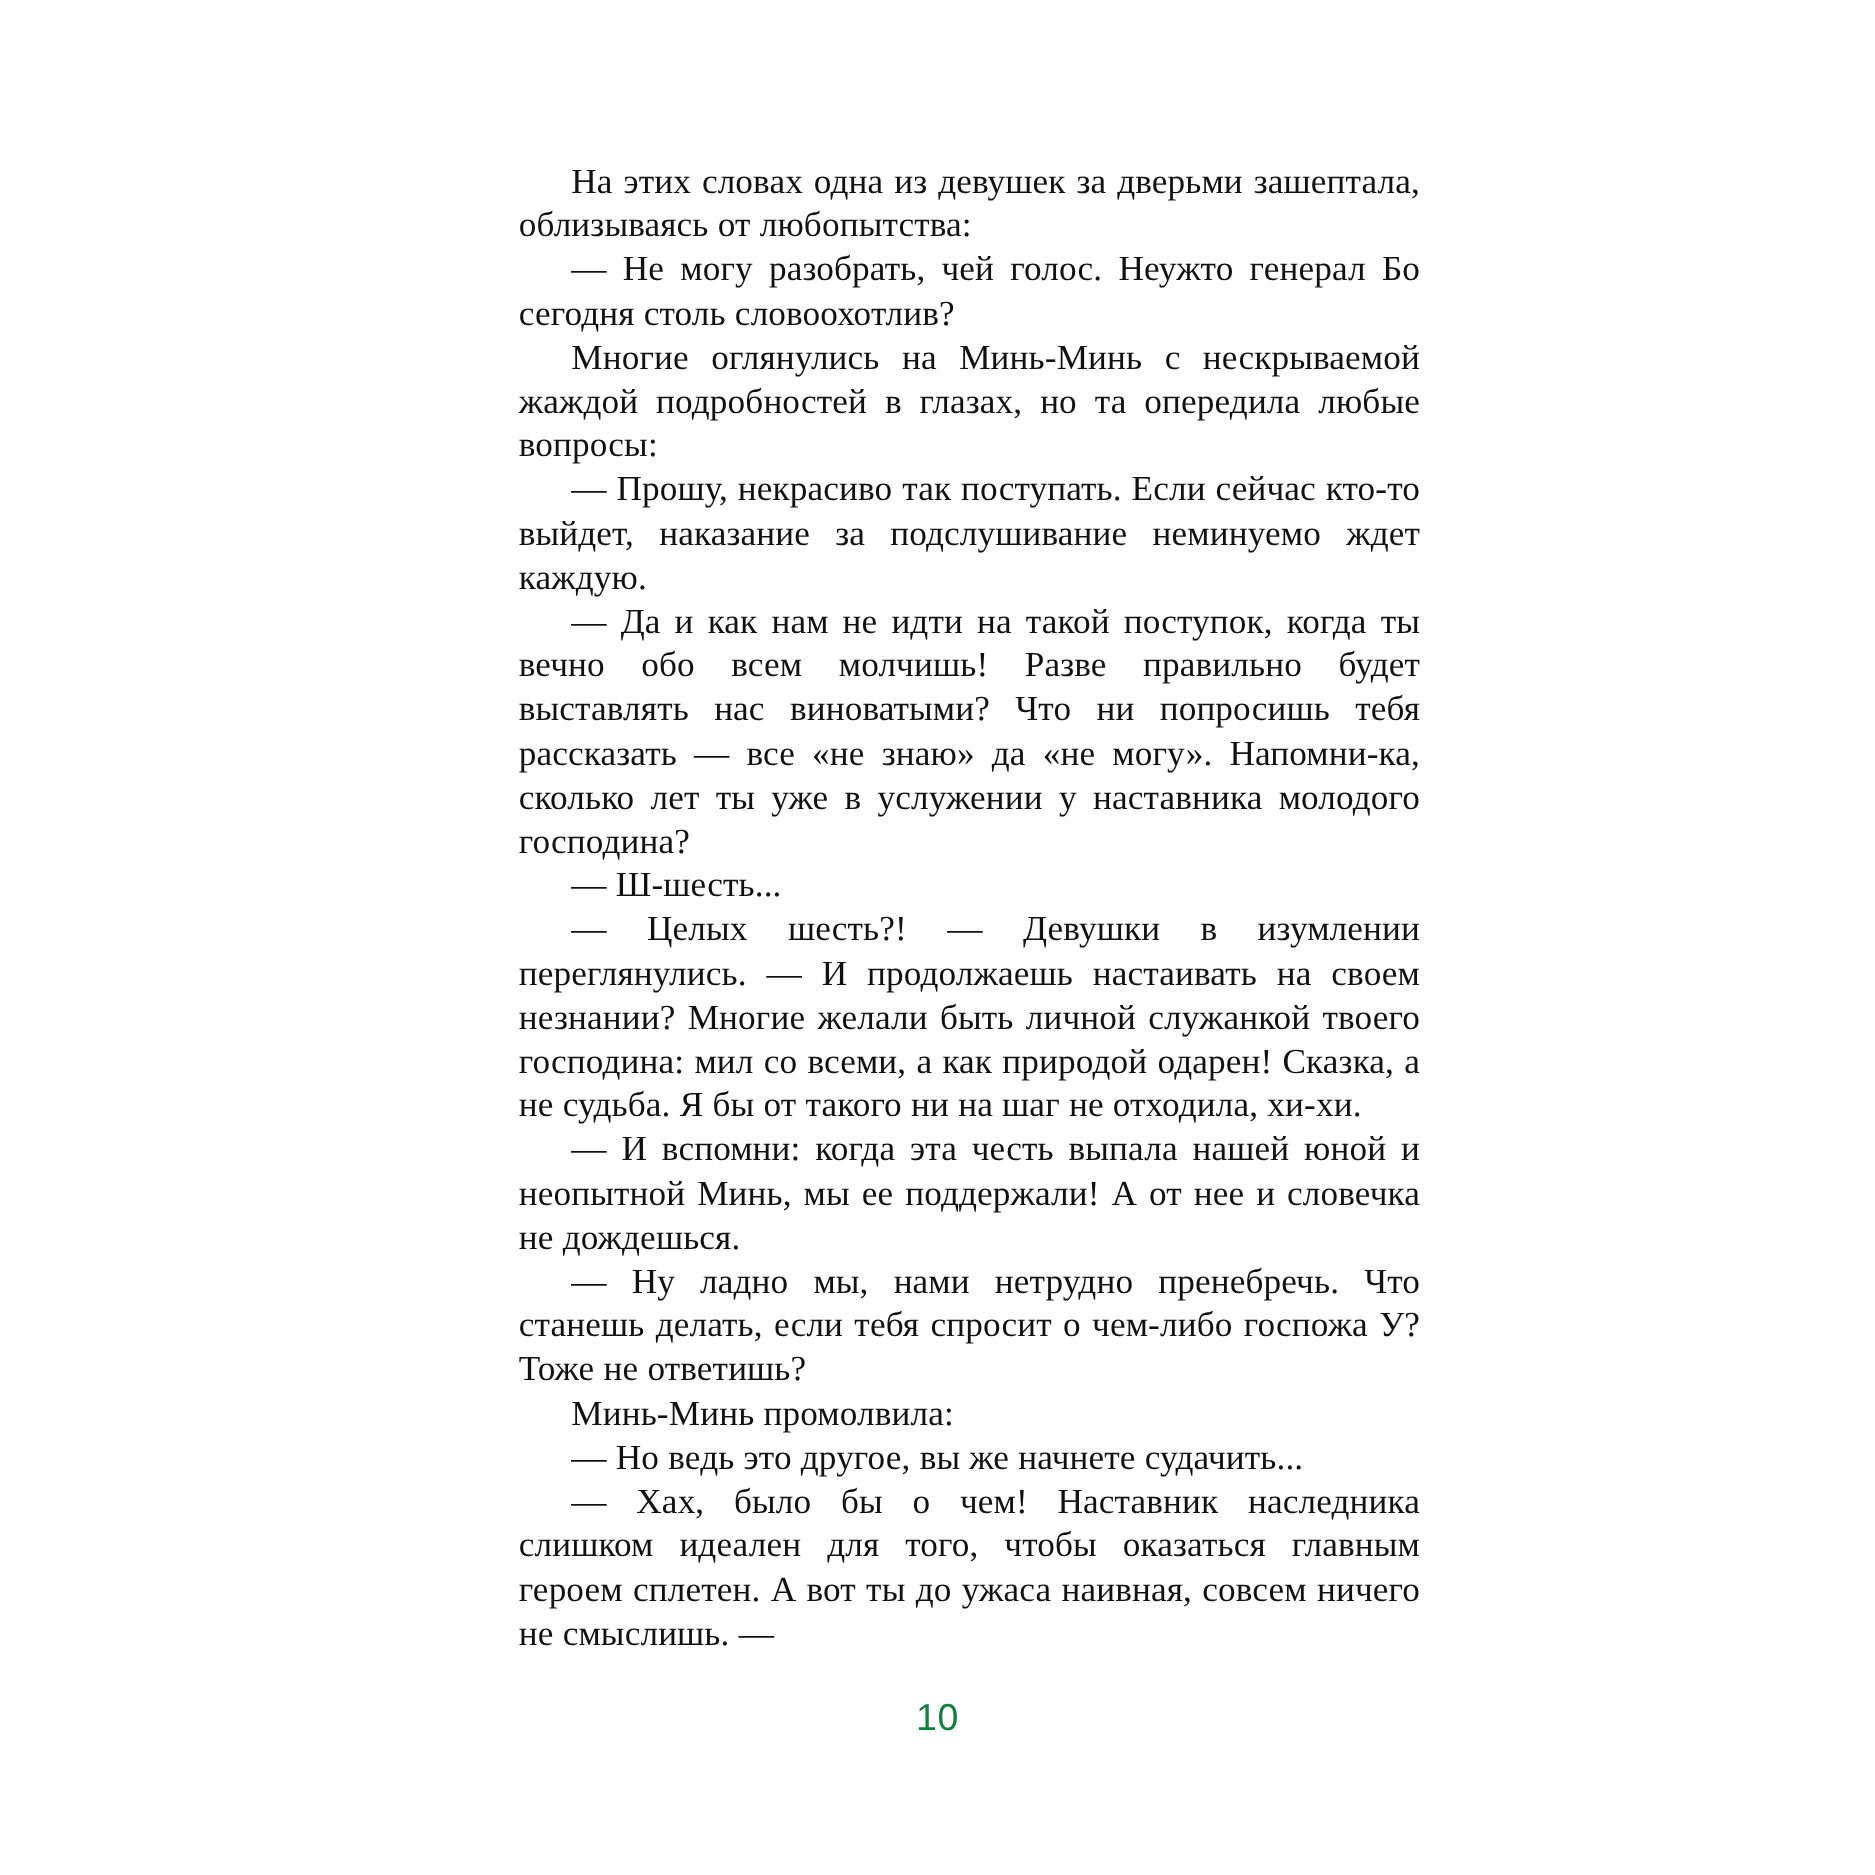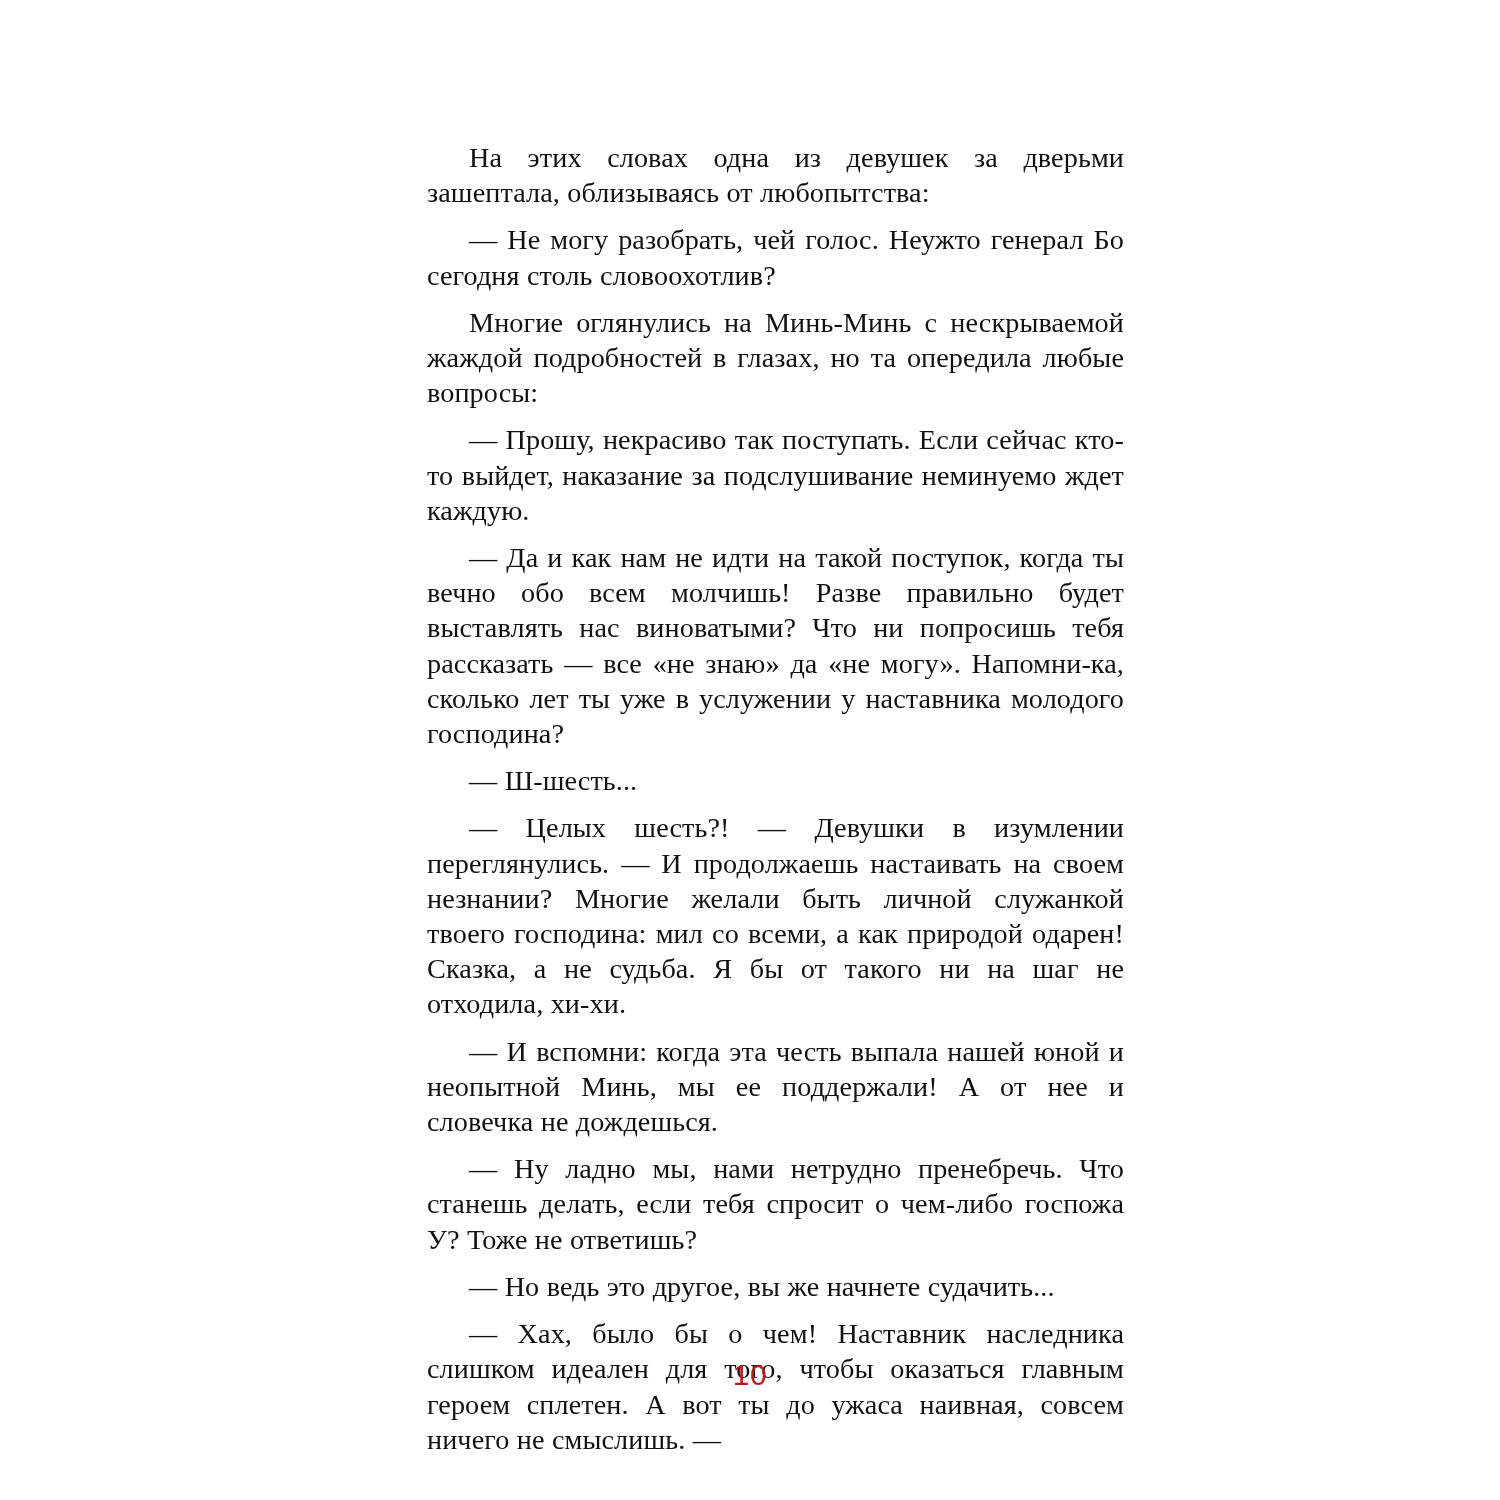--- a/index.html
+++ b/index.html
@@ -28,21 +28,21 @@
 
   
   .text-block {
     position: absolute;
     left: 415px;
     top: 128px;
     width: 721px;
   }
 
   .para {
-    margin: 12px;
+    margin: 0;
     font-size: 28.2px;
     line-height: 35.2px;
     text-align: justify;
     text-justify: inter-word;
     text-indent: 42px;
     letter-spacing: 0.1px;
     word-spacing: 0.2px;
     -webkit-font-smoothing: antialiased;
   }
 
@@ -53,38 +53,39 @@
 
   .page-number {
     position: absolute;
     left: 0;
     top: 1357px;
     width: 1500px;
     text-align: center;
     font-size: 30px;
     line-height: 36px;
     font-family: "Liberation Sans", "DejaVu Sans", sans-serif;
-    color: #b91c1c;
+    color: #15803d;
     letter-spacing: 0.5px;
   }
 </style>
 </head>
 <body>
 
 <div class="page">
 
   <div class="text-block">
     <p class="para">На этих словах одна из девушек за дверьми зашептала, облизываясь от любопытства:</p>
     <p class="para">— Не могу разобрать, чей голос. Неужто генерал Бо сегодня столь словоохотлив?</p>
     <p class="para">Многие оглянулись на Минь-Минь с нескрываемой жаждой подробностей в глазах, но та опередила любые вопросы:</p>
     <p class="para">— Прошу, некрасиво так поступать. Если сейчас кто-то выйдет, наказание за подслушивание неминуемо ждет каждую.</p>
     <p class="para">— Да и как нам не идти на такой поступок, когда ты вечно обо всем молчишь! Разве правильно будет выставлять нас виноватыми? Что ни попросишь тебя рассказать — все «не знаю» да «не могу». Напомни-ка, сколько лет ты уже в услужении у наставника молодого господина?</p>
     <p class="para">— Ш-шесть...</p>
     <p class="para">— Целых шесть?! — Девушки в изумлении переглянулись. — И продолжаешь настаивать на своем незнании? Многие желали быть личной служанкой твоего господина: мил со всеми, а как природой одарен! Сказка, а не судьба. Я бы от такого ни на шаг не отходила, хи-хи.</p>
     <p class="para">— И вспомни: когда эта честь выпала нашей юной и неопытной Минь, мы ее поддержали! А от нее и словечка не дождешься.</p>
     <p class="para">— Ну ладно мы, нами нетрудно пренебречь. Что станешь делать, если тебя спросит о чем-либо госпожа У? Тоже не ответишь?</p>
+    <p class="para">Минь-Минь промолвила:</p>
     <p class="para">— Но ведь это другое, вы же начнете судачить...</p>
     <p class="para">— Хах, было бы о чем! Наставник наследника слишком идеален для того, чтобы оказаться главным героем сплетен. А вот ты до ужаса наивная, совсем ничего не смыслишь. —</p>
   </div>
 
   <div class="page-number">10</div>
 
 </div>
 
 </body></html>

